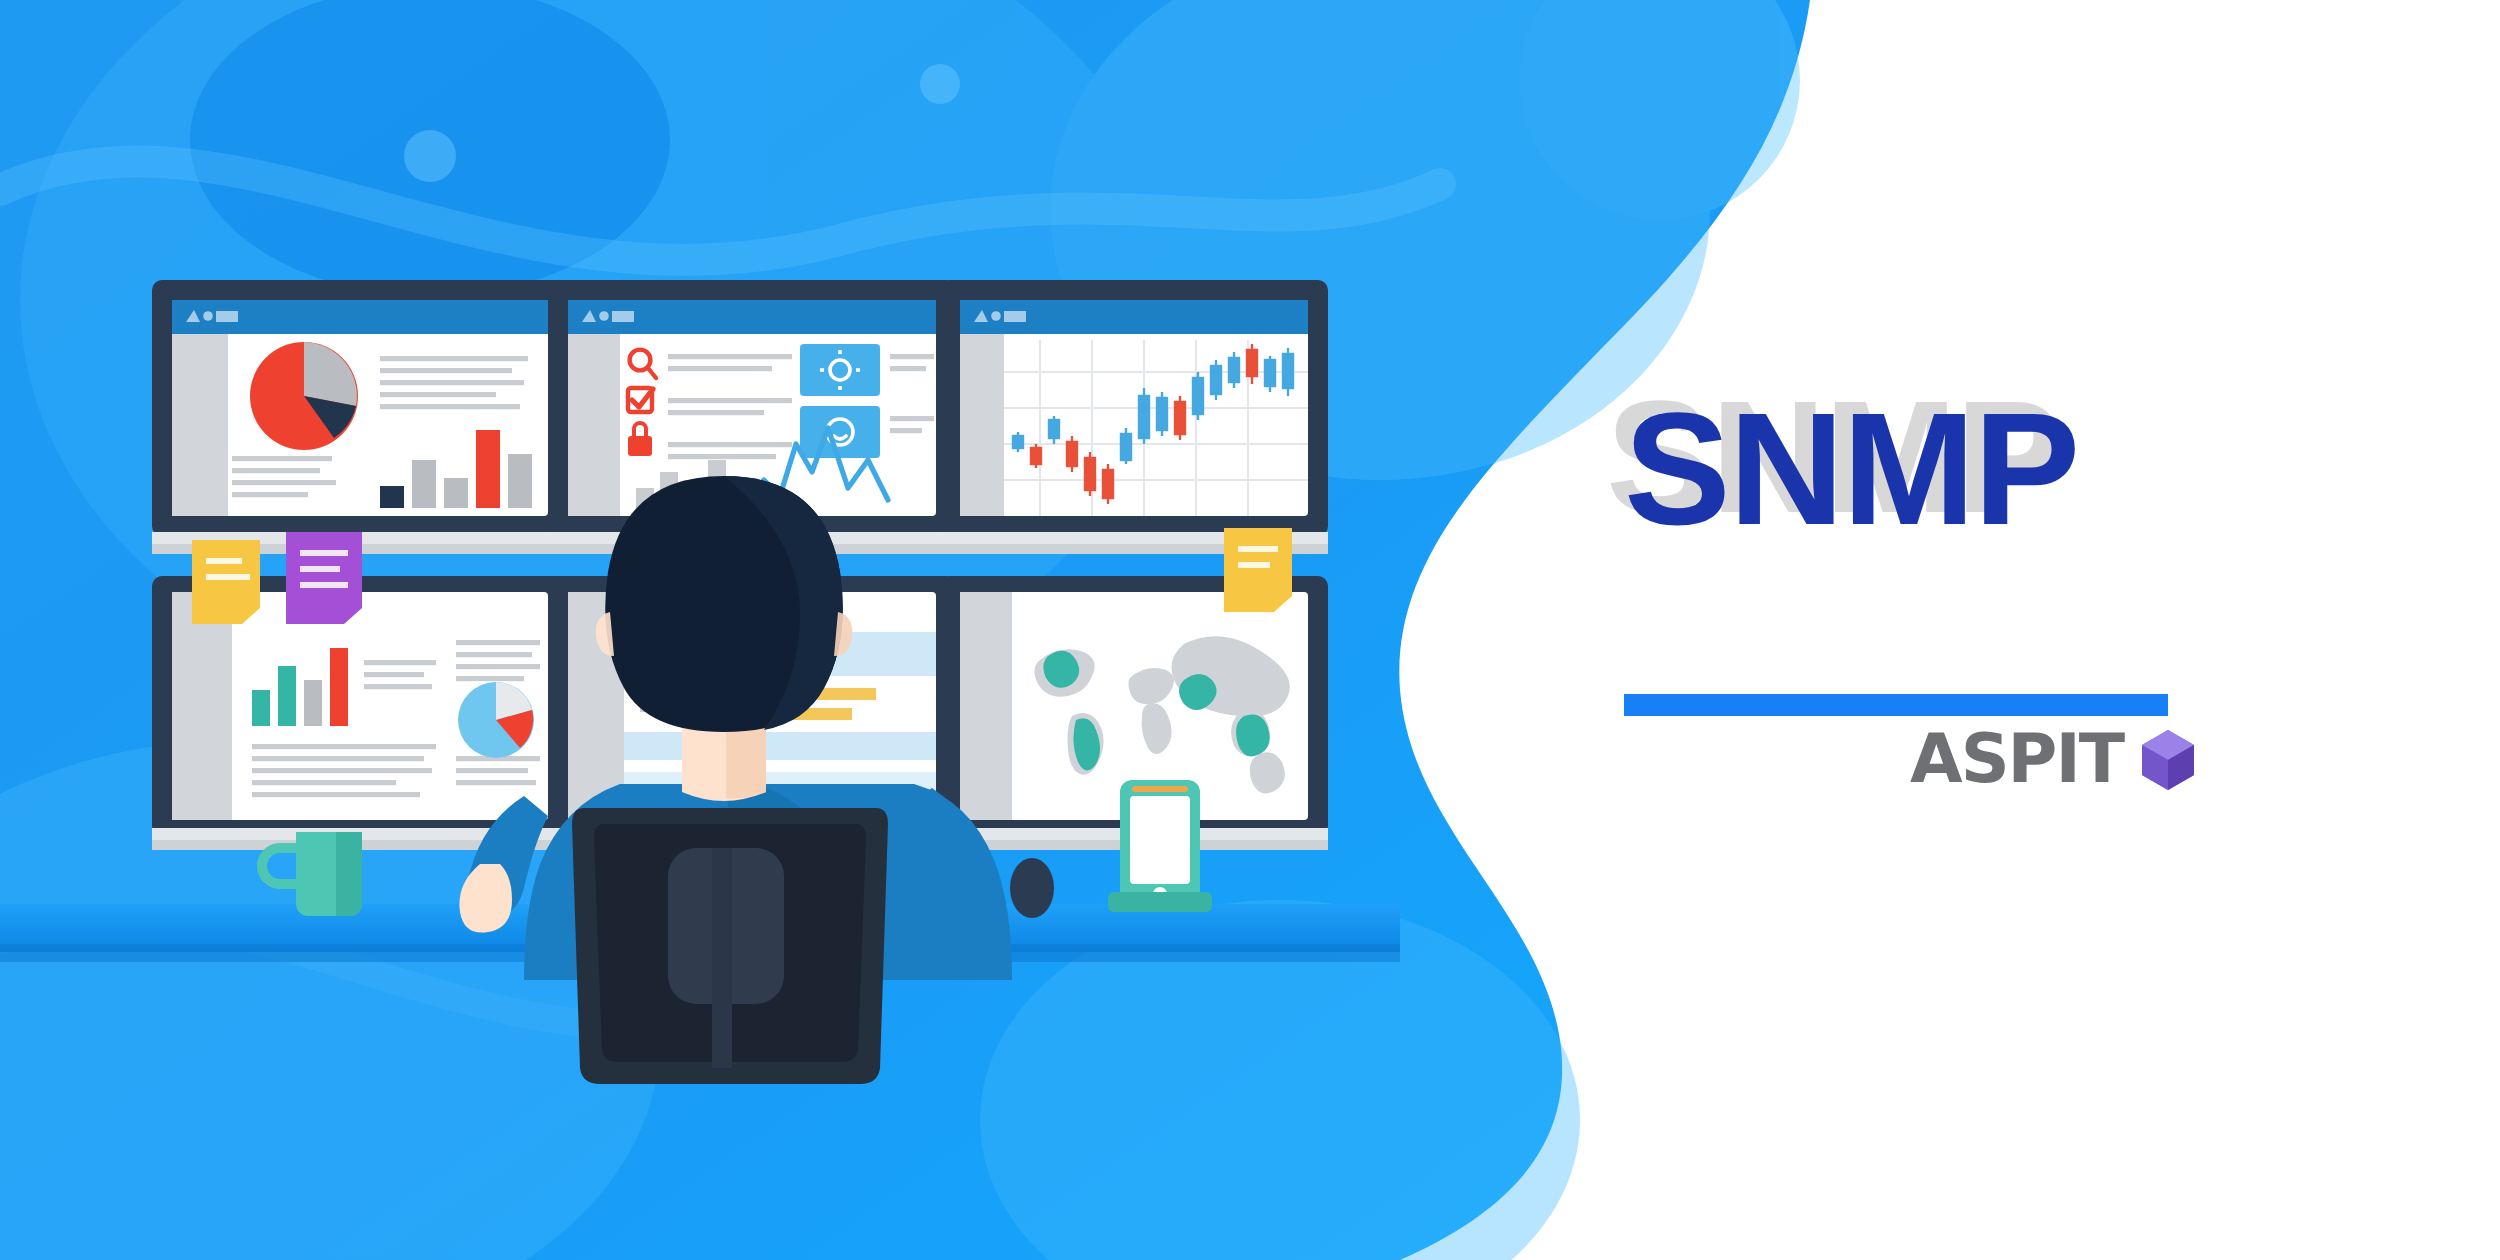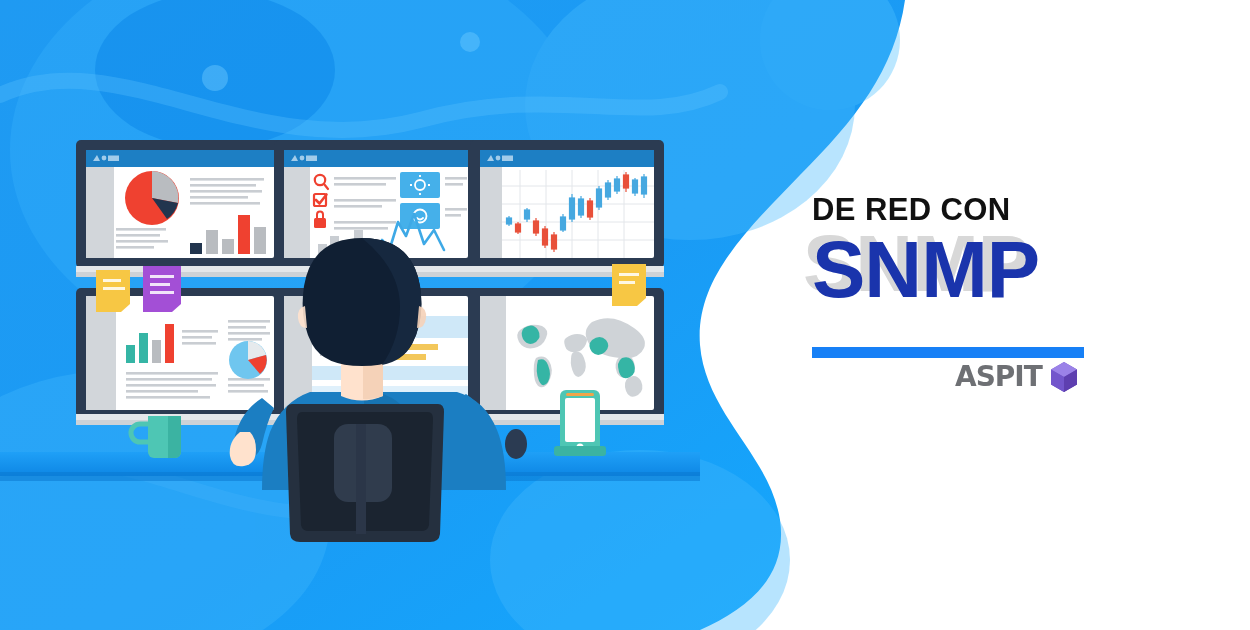--- a/index.html
+++ b/index.html
@@ -60,21 +60,21 @@
   }
   #aspit-logo {
     position:absolute;
     left:955px; top:360px;
     display:flex;
     align-items:center;
     gap:7px;
     z-index:40;
   }
   #aspit-text {
-    font-size:28px;
+    font-size:34px;
     font-weight:bold;
     color:#6e7074;
     letter-spacing:-1px;
     font-family:"DejaVu Sans", sans-serif;
   }
 </style>
 </head>
 <body>
 
 <div id="stage">
@@ -459,21 +459,20 @@
       <path d="M419,306 q8,2 7,12 q-1,10 -9,10 z" fill="#f5d2b8" opacity="0.9"></path>
 
       <path d="M292,404 q-6,0 -6,8 l4,122 q1,8 10,8 h130 q9,0 10,-8 l4,-122 q0,-8 -6,-8 z" fill="#25303f"></path>
       <path d="M302,412 q-5,0 -5,7 l4,106 q1,6 8,6 h112 q7,0 8,-6 l4,-106 q0,-7 -5,-7 z" fill="#1b2430"></path>
       <rect x="334" y="424" width="58" height="78" rx="14" fill="#303c4d"></rect>
       <rect x="356" y="424" width="10" height="110" fill="#2b3648"></rect>
     </g>
   </svg>
 
   <div id="headline-block">
-    <div class="headline-line">DE RED CON</div>
     <div id="snmp-wrap">
       <div id="snmp-shadow">SNMP</div>
       <div id="snmp-main">SNMP</div>
     </div>
   </div>
 
   <div id="accent-bar"></div>
 
   <div id="aspit-logo">
     <span id="aspit-text">ASPIT</span>

